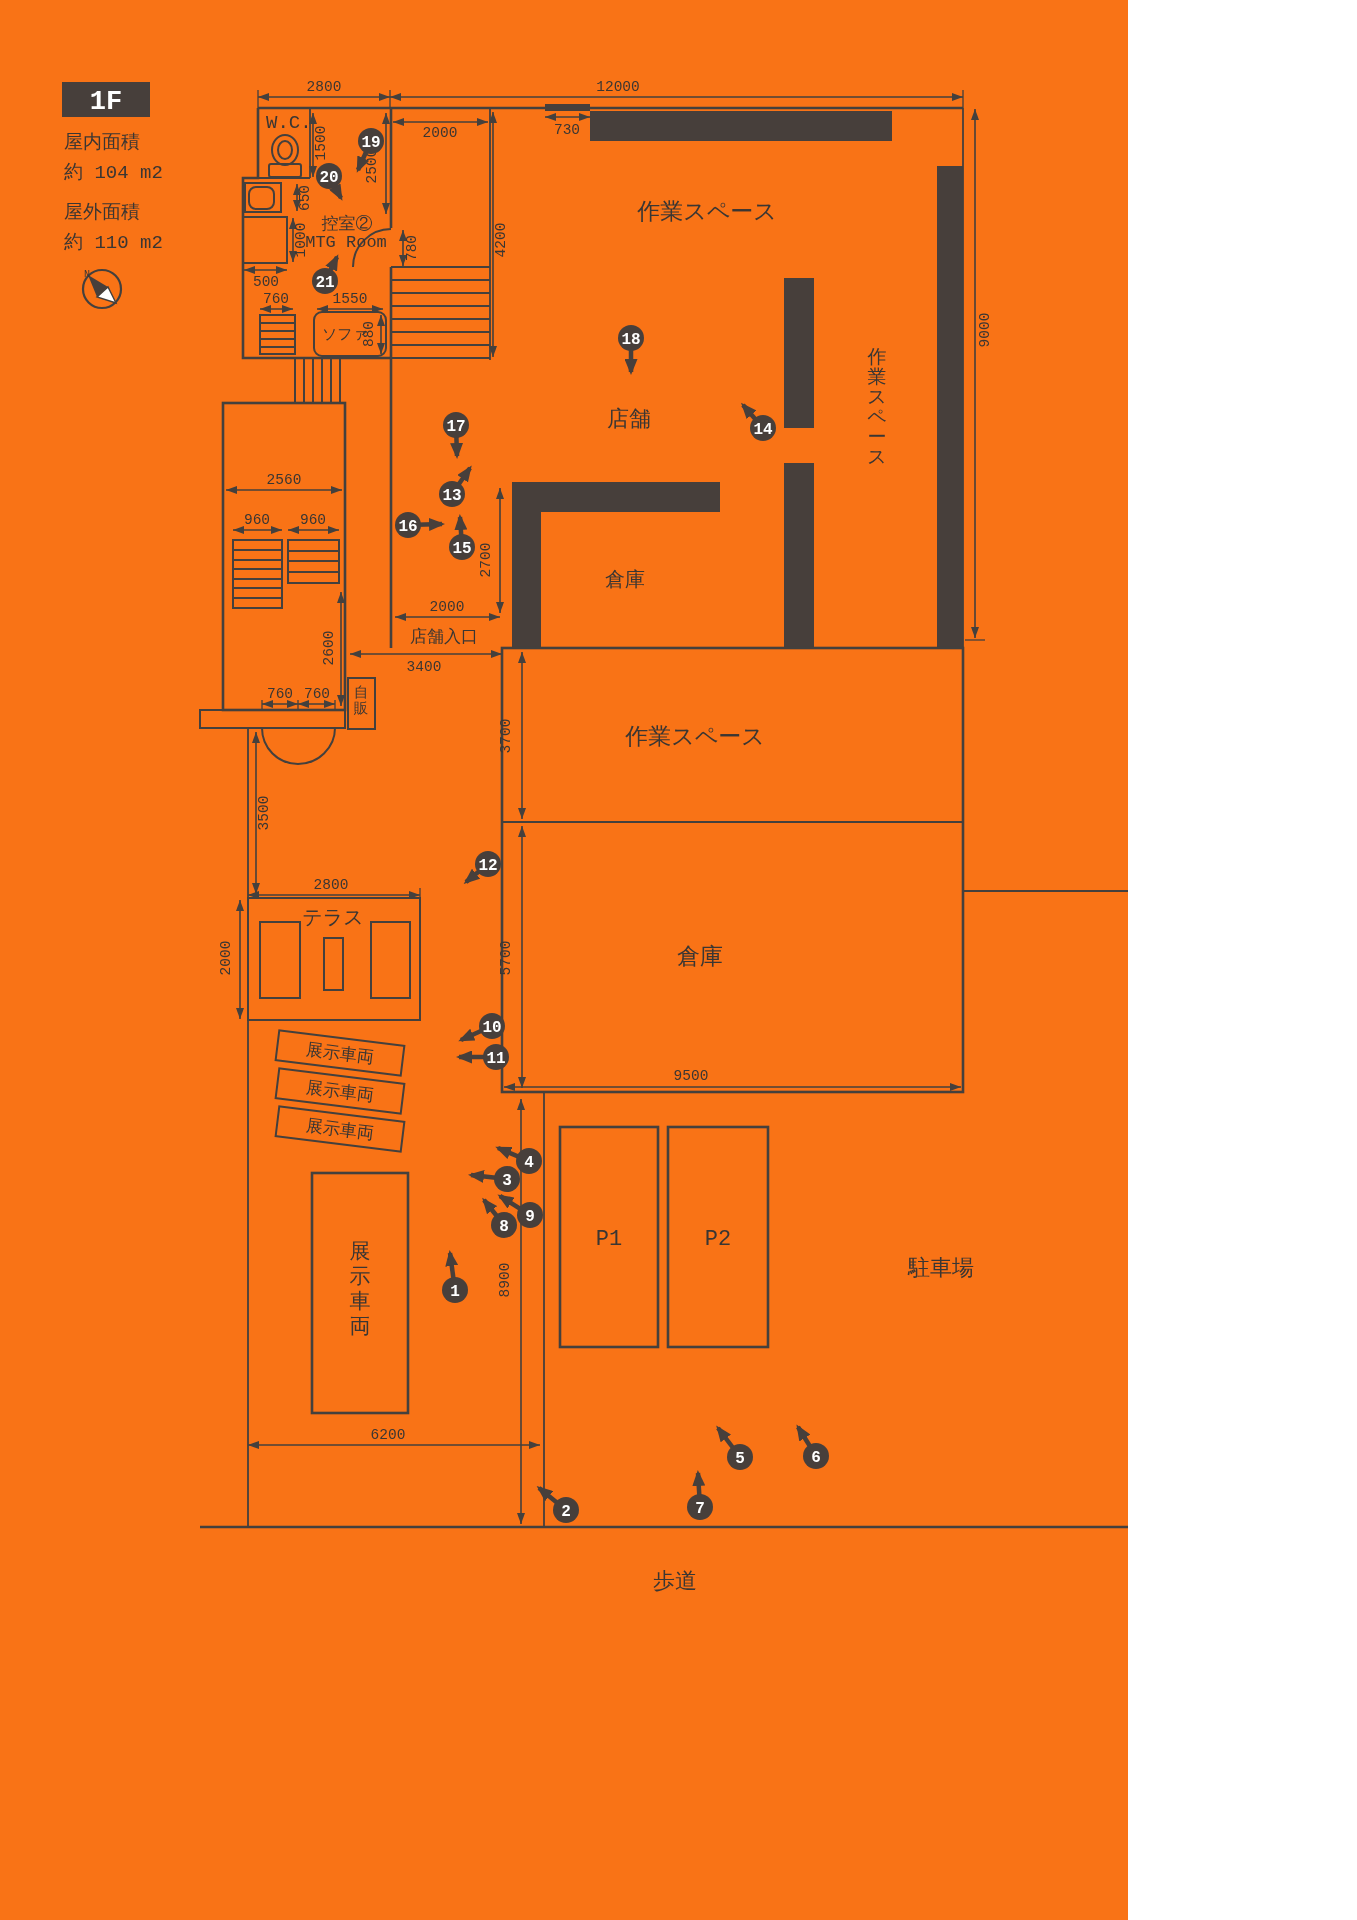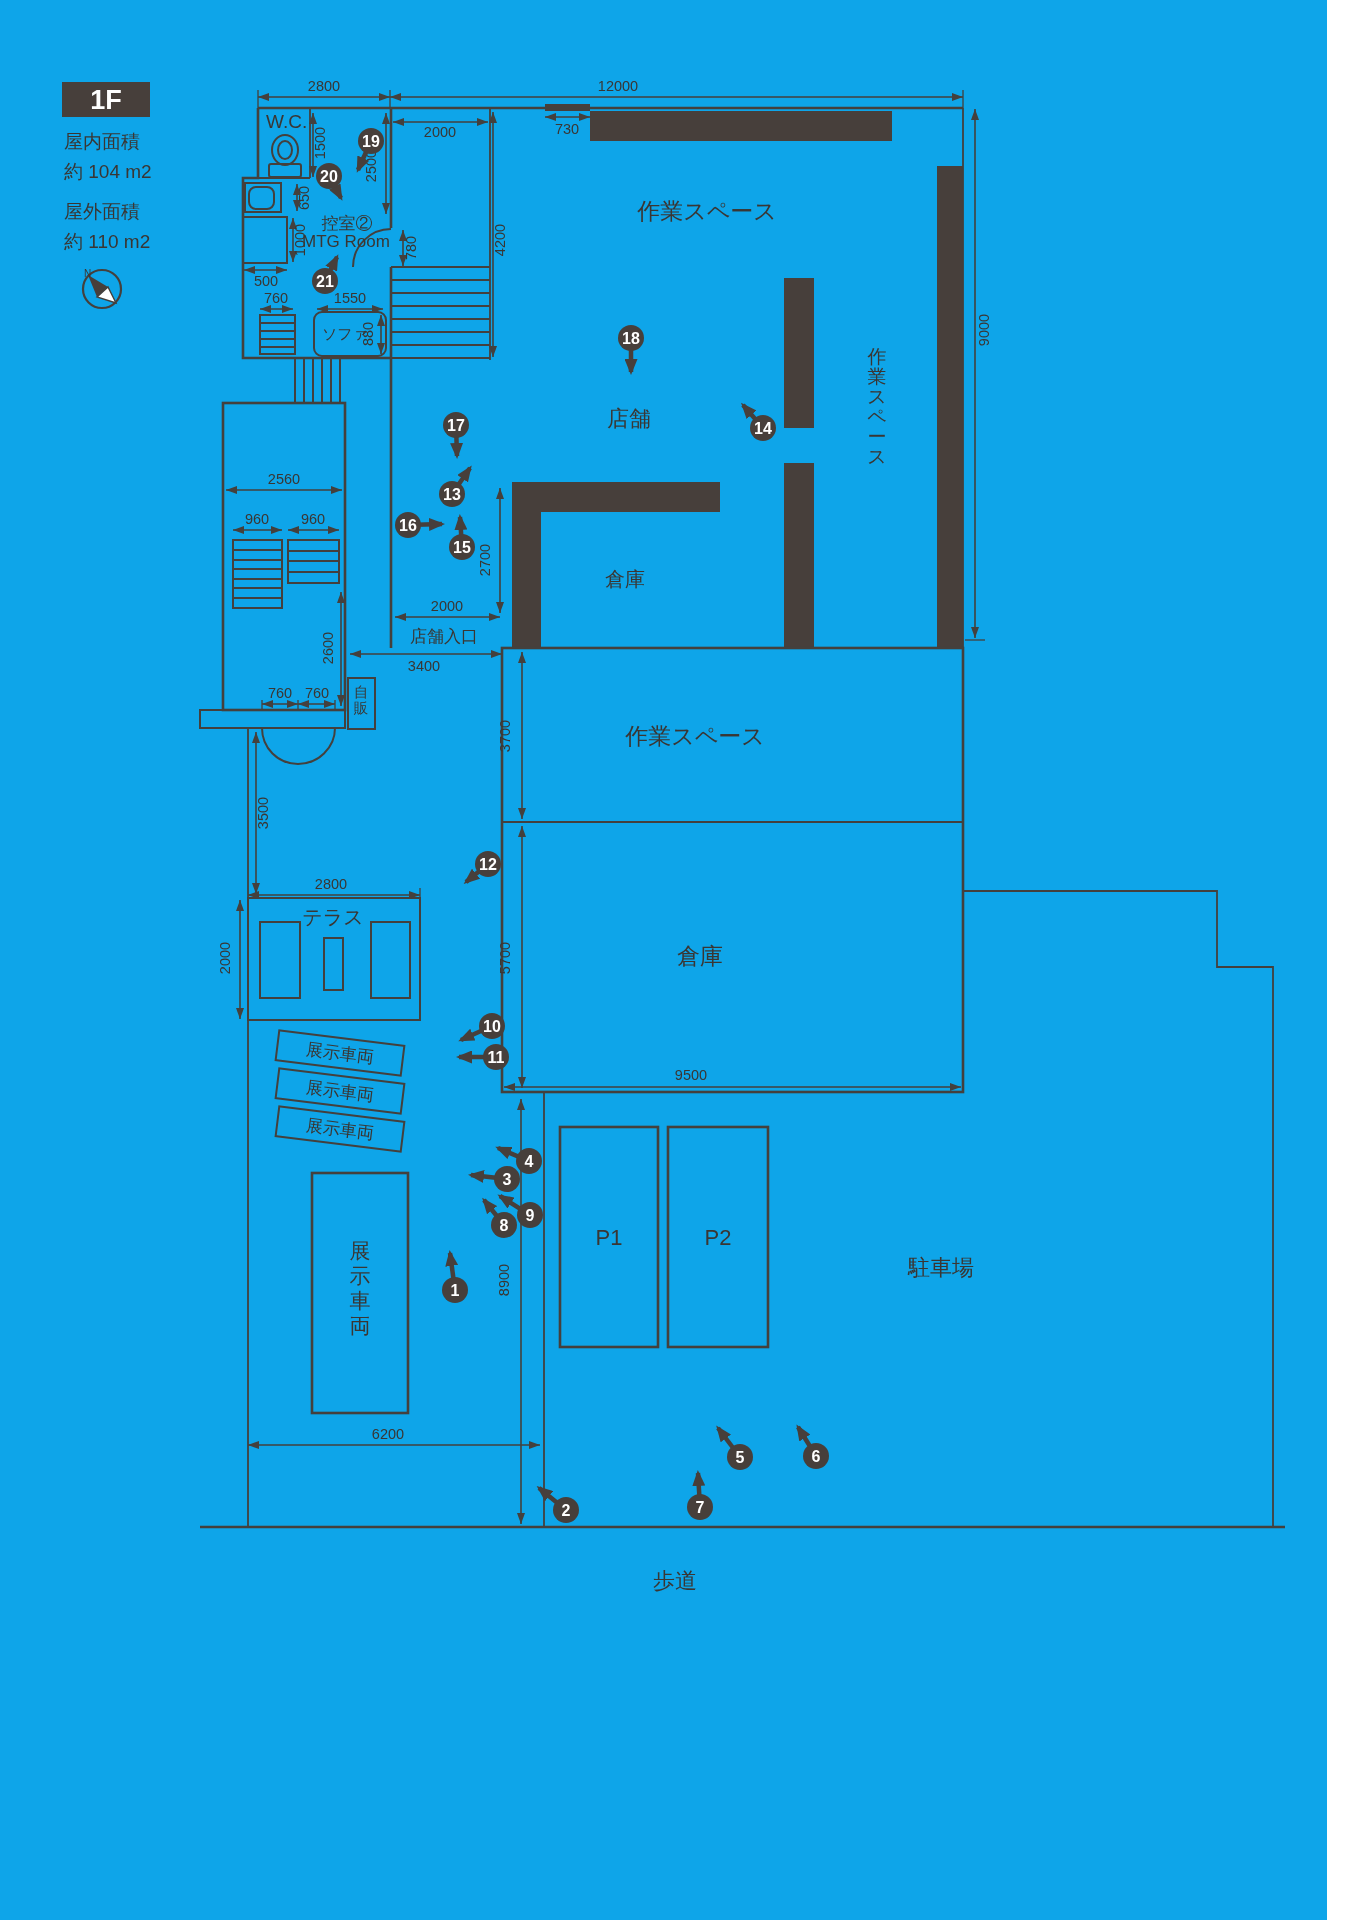--- a/index.html
+++ b/index.html
@@ -1,17 +1,17 @@
 <!DOCTYPE html>
 <html><head>
 <meta charset="utf-8">
 <style>
   html,body{margin:0;padding:0;background:#ffffff;}
-  .page{position:relative;width:1327px;height:1920px;background:#0ea5e9;overflow:hidden;
-        font-family:Liberation Sans, sans-serif;}
+  .page{position:relative;width:1128px;height:1920px;background:#f97316;overflow:hidden;
+        font-family:Liberation Mono, monospace;}
   svg{display:block;}
   .wall{stroke:#44403d;stroke-width:2.6;fill:none;}
   .wallthin{stroke:#44403d;stroke-width:1.8;fill:none;}
   .bar{fill:#473f3b;stroke:none;}
   .fix{stroke:#44403d;stroke-width:2;fill:none;}
   .dimline{stroke:#44403d;stroke-width:1.6;fill:none;}
   .tick{stroke:#44403d;stroke-width:1.3;fill:none;}
   .dim{font-size:14.5px;fill:#3a3633;}
   .room{fill:#3a3633;}
   .f15{font-size:15px;} .f17{font-size:17px;} .f19{font-size:19px;}

